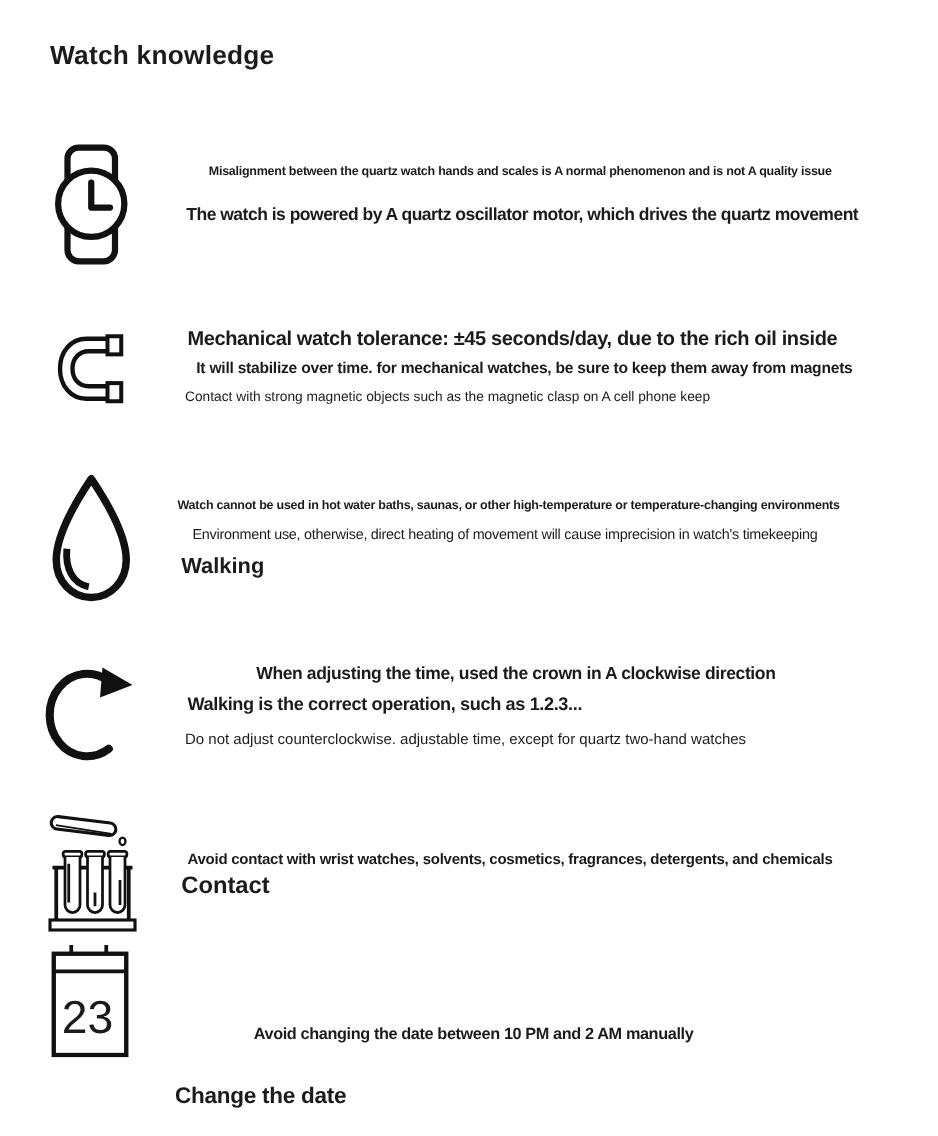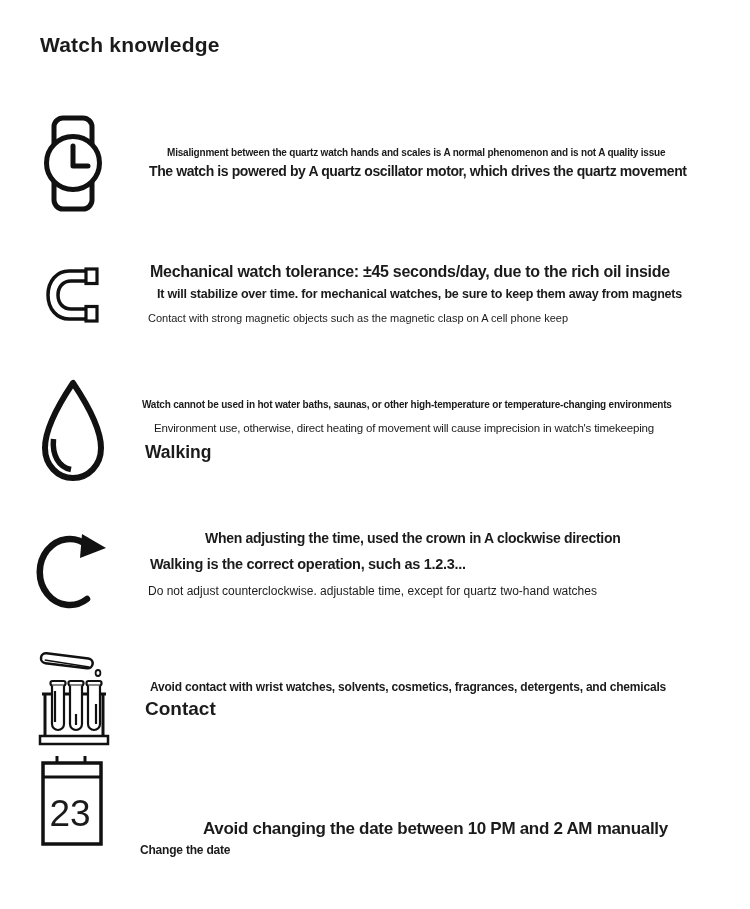--- a/index.html
+++ b/index.html
@@ -41,21 +41,21 @@
   <h1 class="title">Watch knowledge</h1>
 
   <section>
     <span class="icon" style="left:42px; top:115px;">
       <svg width="62" height="97" viewBox="0 0 62 97">
         <rect x="12" y="3" width="38" height="91" rx="9" fill="#fff" stroke="#111" stroke-width="5"></rect>
         <circle cx="31" cy="48" r="26.5" fill="#fff" stroke="#111" stroke-width="5"></circle>
         <path d="M31 31 L31 51 L46 51" fill="none" stroke="#111" stroke-width="5" stroke-linecap="round" stroke-linejoin="round"></path>
       </svg>
     </span>
-    <p class="line" style="left:167px; top:147px; font-size:10px; font-weight:700; letter-spacing:-0.2px;">Misalignment between the quartz watch hands and scales is A normal phenomenon and is not A quality issue</p>
+    <p class="line" style="left:167px; top:132px; font-size:10px; font-weight:700; letter-spacing:-0.2px;">Misalignment between the quartz watch hands and scales is A normal phenomenon and is not A quality issue</p>
     <p class="line" style="left:149px; top:163px; font-size:14px; font-weight:700; letter-spacing:-0.4px;">The watch is powered by A quartz oscillator motor, which drives the quartz movement</p>
   </section>
 
   <section>
     <span class="icon" style="left:44px; top:266px;">
       <svg width="56" height="58" viewBox="0 0 56 58">
         <path d="M52 5 H25 C13 5 4 15 4 29 C4 43 13 53 25 53 H52 V43 H27 C19 43 14 37 14 29 C14 21 19 15 27 15 H52 Z" fill="#fff" stroke="#111" stroke-width="3.5" stroke-linejoin="miter"></path>
         <rect x="42" y="3" width="11" height="14.5" fill="#fff" stroke="#111" stroke-width="3.2"></rect>
         <rect x="42" y="40.5" width="11" height="14.5" fill="#fff" stroke="#111" stroke-width="3.2"></rect>
       </svg>
@@ -121,17 +121,17 @@
   <section>
     <span class="icon" style="left:40px; top:754px;">
       <svg width="64" height="92" viewBox="0 0 64 92">
         <line x1="17" y1="2" x2="17" y2="15" stroke="#111" stroke-width="3"></line>
         <line x1="45" y1="2" x2="45" y2="15" stroke="#111" stroke-width="3"></line>
         <rect x="3" y="9" width="58" height="81" fill="#fff" stroke="#111" stroke-width="3.5"></rect>
         <line x1="3" y1="23" x2="61" y2="23" stroke="#111" stroke-width="3"></line>
         <text x="30" y="72" text-anchor="middle" font-size="37" font-weight="400" fill="#1b1b1b" font-family="Liberation Sans, sans-serif">23</text>
       </svg>
     </span>
-    <p class="line" style="left:203px; top:819px; font-size:17px; font-weight:700; letter-spacing:-0.3px;">Avoid changing the date between 10 PM and 2 AM manually</p>
-    <p class="line" style="left:140px; top:843px; font-size:12px; font-weight:700; letter-spacing:-0.2px;">Change the date</p>
+    <p class="line" style="left:203px; top:819px; font-size:13px; font-weight:700; letter-spacing:-0.3px;">Avoid changing the date between 10 PM and 2 AM manually</p>
+    <p class="line" style="left:140px; top:866px; font-size:18px; font-weight:700; letter-spacing:-0.2px;">Change the date</p>
   </section>
 
 </div>
 
 </body></html>

